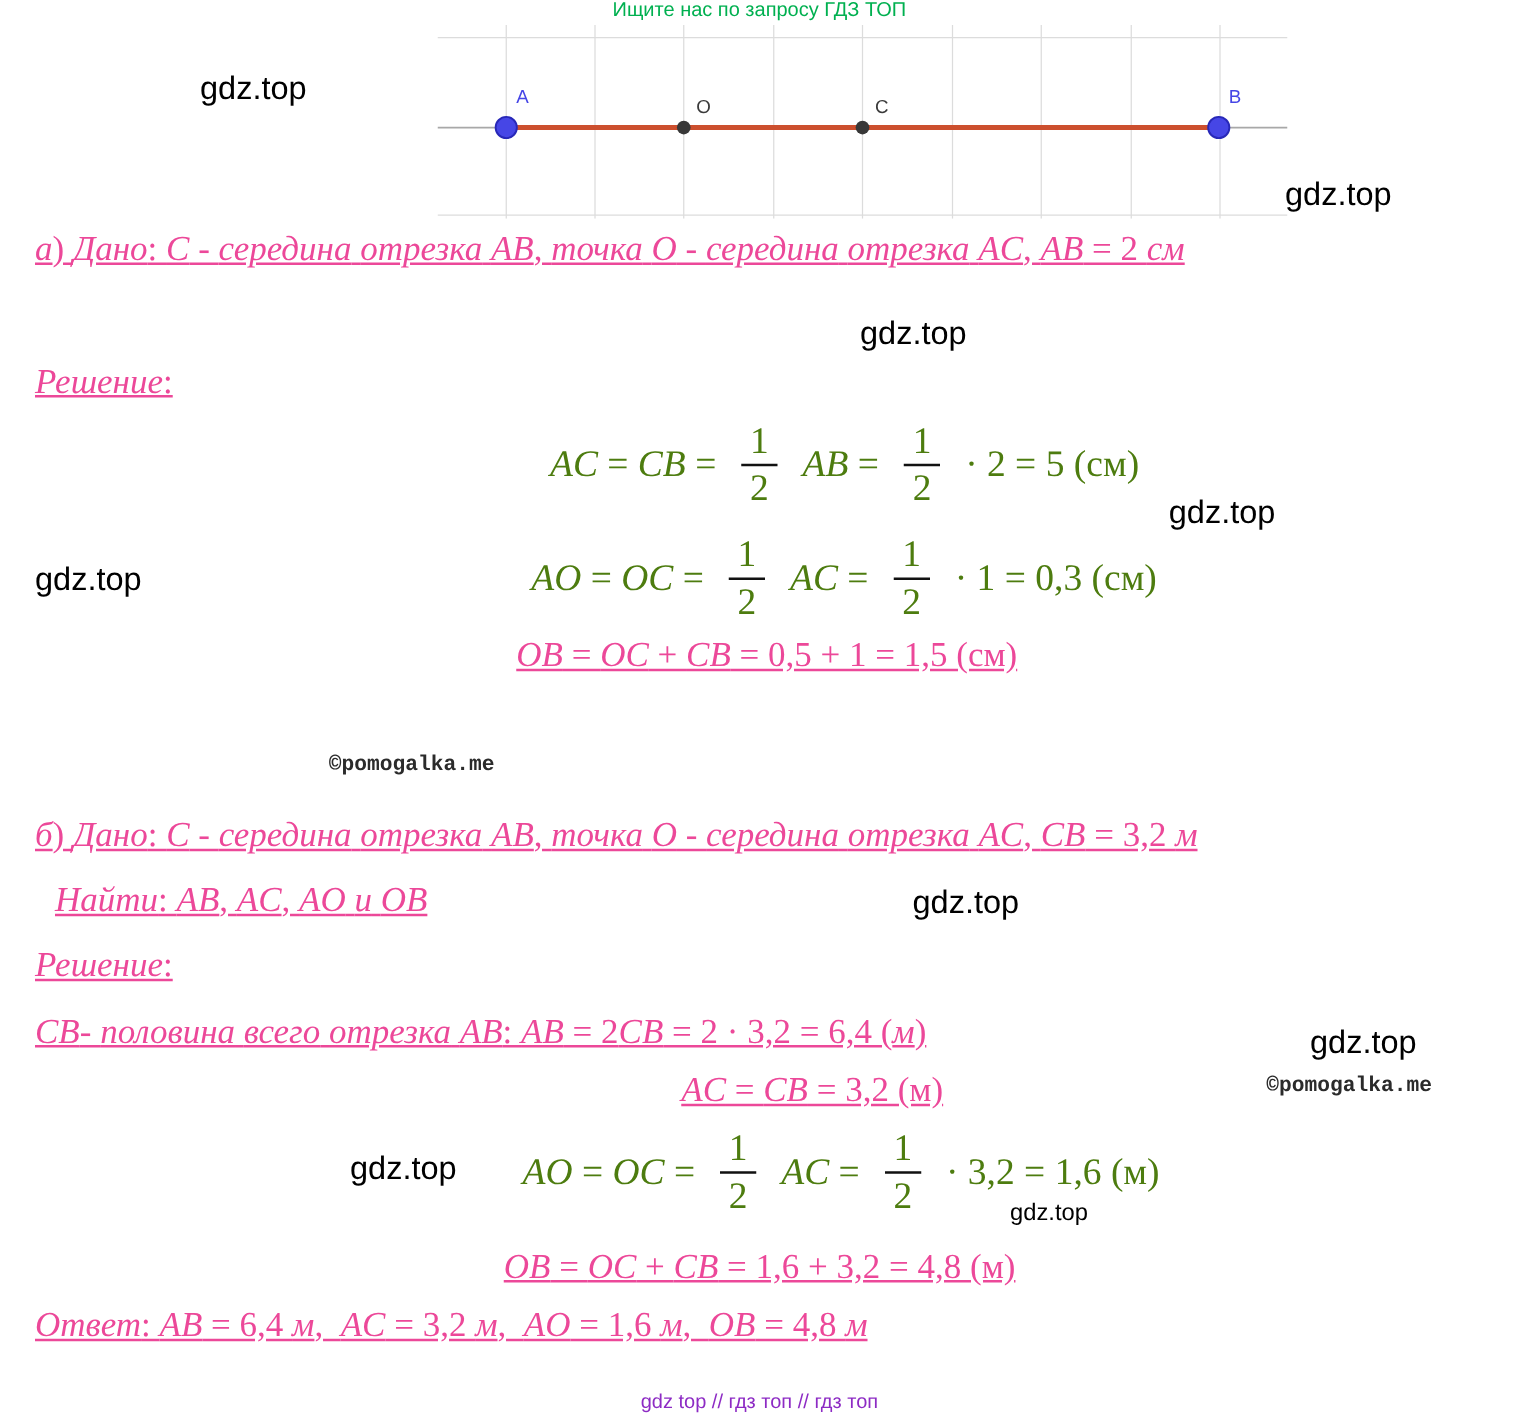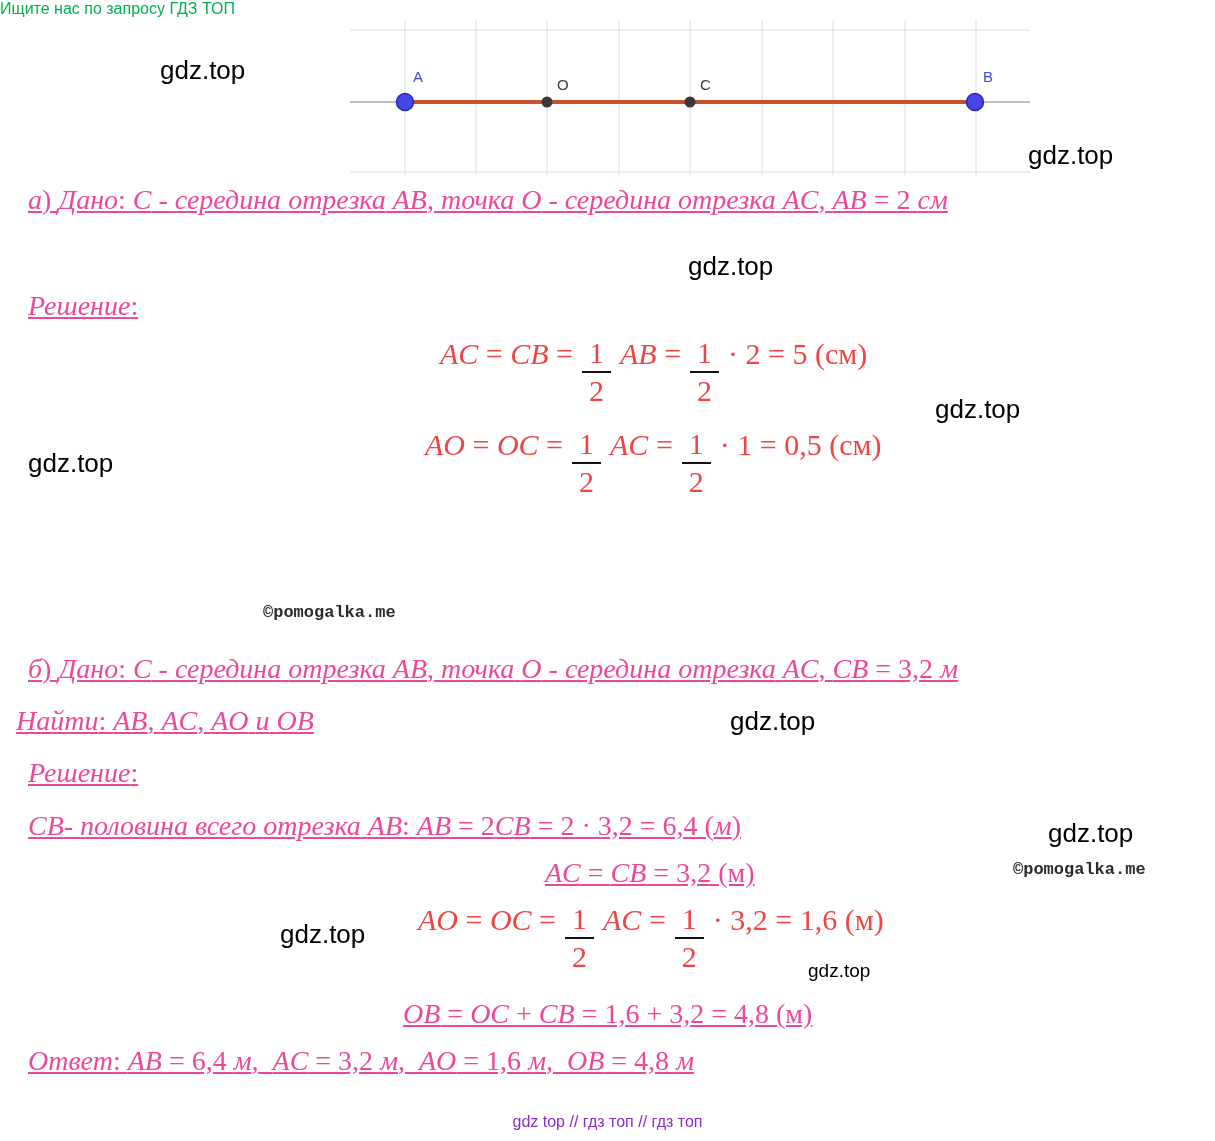--- a/index.html
+++ b/index.html
@@ -9,20 +9,21 @@
     width: 1215px;
     height: 1141px;
     background: #ffffff;
     overflow: hidden;
     font-family: "Liberation Serif", serif;
     color: #0a0a0a;
   }
   .green-note {
     position: absolute;
     top: 0; left: 0; width: 100%;
+    text-align: center;
     font-family: "Liberation Sans", sans-serif;
     font-size: 16px;
     color: #00b050;
   }
   .diagram {
     position: absolute;
     left: 350px; top: 20px;
     width: 680px; height: 155px;
   }
   .diagram text {
@@ -49,24 +50,24 @@
     position: absolute;
     font-size: 28px;
     line-height: 1.2;
     white-space: pre;
     color: #ec4899;
     text-decoration: underline;
   }
   .formula {
     position: absolute;
     display: flex;
-    align-items: flex-start;
-    gap: 9px;
+    align-items: center;
+    gap: 20px;
     font-size: 30px;
-    color: #ef4444;
+    color: #4d7c0f;
     white-space: pre;
   }
   .frac {
     display: inline-flex;
     flex-direction: column;
     align-items: center;
     line-height: 1.08;
   }
   .frac .num { display: block; padding: 0 7px 2px; border-bottom: 2px solid #111; }
   .frac .den { display: block; padding: 2px 7px 0; }
@@ -149,26 +150,27 @@
     <span class="fmt-math"><i>AO</i> = <i>OC</i> =</span>
     <span class="frac">
       <span class="num">1</span>
       <span class="den">2</span>
     </span>
     <span class="fmt-math"><i>AC</i> =</span>
     <span class="frac">
       <span class="num">1</span>
       <span class="den">2</span>
     </span>
-    <span class="fmt-math">· 1 = 0,5 (см)</span>
+    <span class="fmt-math">· 1 = 0,3 (см)</span>
   </div>
 
+  <div class="tline fmt-math" style="left:413px; top:508px;"><i>OB</i> = <i>OC</i> + <i>CB</i> = 0,5 + 1 = 1,5 (см)</div>
 
   <div class="tline fmt-text" style="left:28px; top:652px;"><i>б</i>) <i>Дано</i>: <i>C</i> - <i>середина</i> <i>отрезка</i> <i>AB</i>, <i>точка</i> <i>O</i> - <i>середина</i> <i>отрезка</i> <i>AC</i>, <i>CB</i> = 3,2 <i>м</i></div>
-  <div class="tline fmt-text" style="left:16px; top:704px;"><i>Найти</i>: <i>AB</i>, <i>AC</i>, <i>AO</i> <i>и</i> <i>OB</i></div>
+  <div class="tline fmt-text" style="left:44px; top:704px;"><i>Найти</i>: <i>AB</i>, <i>AC</i>, <i>AO</i> <i>и</i> <i>OB</i></div>
   <div class="tline fmt-text" style="left:28px; top:756px;"><i>Решение</i>:</div>
   <div class="tline fmt-text" style="left:28px; top:809px;"><i>CB</i>- <i>половина</i> <i>всего</i> <i>отрезка</i> <i>AB</i>: <i>AB</i> = 2<i>CB</i> = 2 · 3,2 = 6,4 (<i>м</i>)</div>
   <div class="tline fmt-math" style="left:545px; top:856px;text-align:center;"><i>AC</i> = <i>CB</i> = 3,2 (м)</div>
 
   <div class="formula" style="left:418px; top:903px;">
     <span class="fmt-math"><i>AO</i> = <i>OC</i> =</span>
     <span class="frac">
       <span class="num">1</span>
       <span class="den">2</span>
     </span>

